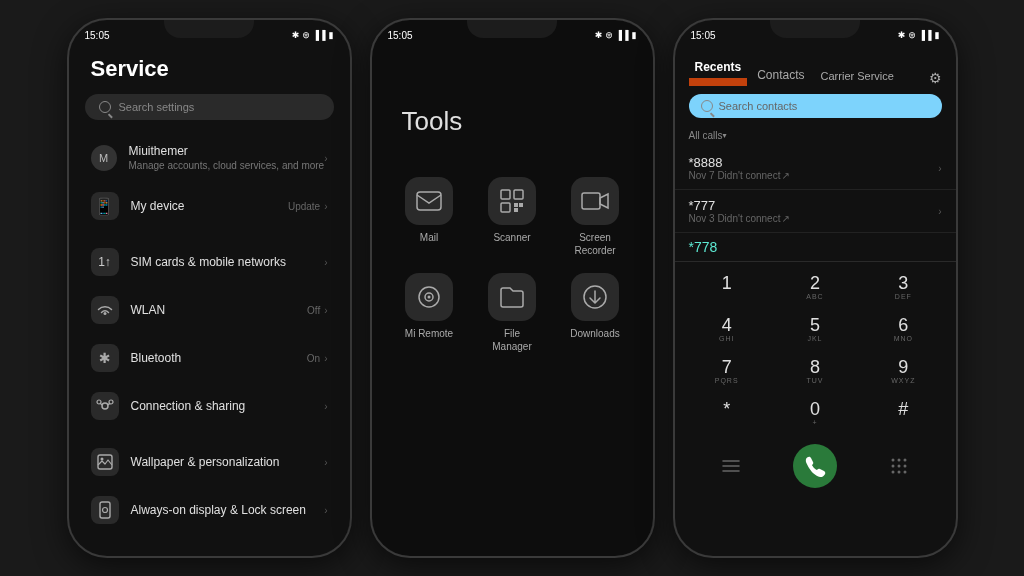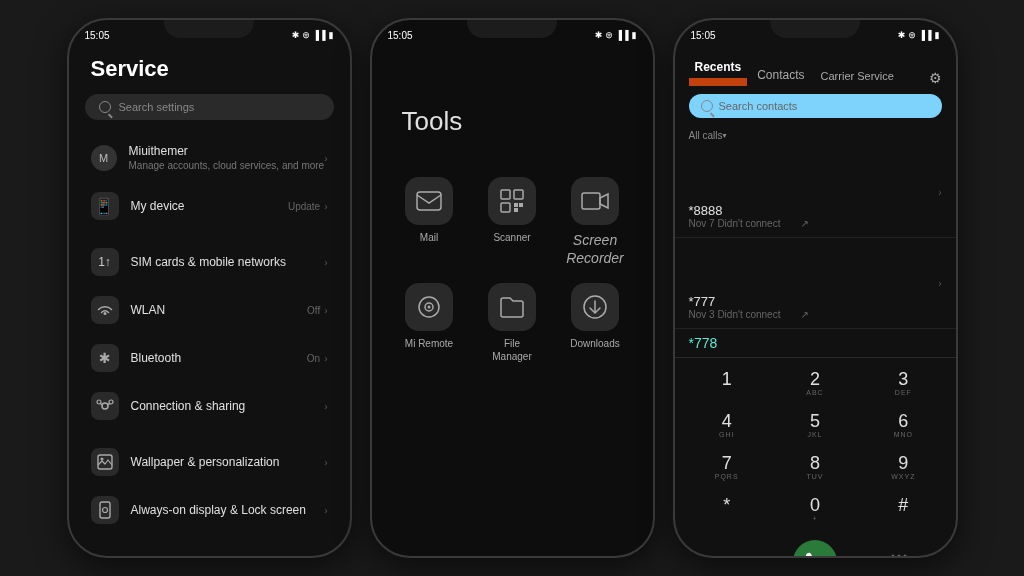--- a/index.html
+++ b/index.html
@@ -257,32 +257,32 @@
       display: flex;
       align-items: center;
     }
     .call-item {
       display: flex;
       align-items: center;
       padding: 8px 14px;
       border-bottom: 1px solid #222;
       cursor: pointer;
     }
-    .call-info { flex: 1; margin-top: 48px; }
+    .call-info { flex: 1; }
     .call-number {
       font-size: 13px;
       color: #e0e0e0;
       font-weight: 500;
     }
     .call-date {
       font-size: 10px;
       color: #666;
       display: flex;
       align-items: center;
-      gap: 20px;
+      gap: 1px;
     }
     .call-arrow {
       font-size: 10px;
       color: #555;
     }
 
     .dialer-input-display {
       padding: 6px 14px;
       font-size: 14px;
       color: #5eead4;
@@ -527,21 +527,21 @@
         <span class="tool-label">Scanner</span>
       </div>
 
       <div class="tool-item">
         <div class="tool-icon-wrap">
           <svg width="30" height="22" viewBox="0 0 30 22" fill="none">
             <rect x="2" y="3" width="18" height="16" rx="2" stroke="#aaa" stroke-width="1.5"></rect>
             <path d="M20 8l8-4v14l-8-4V8z" stroke="#aaa" stroke-width="1.5" fill="none"></path>
           </svg>
         </div>
-        <span class="tool-label" style="font-size:14px;color:#aaa;font-style:italic;">Screen<br>Recorder</span>
+        <span class="tool-label" style="font-size:10px;color:#aaa;">Screen<br>Recorder</span>
       </div>
 
       <div class="tool-item">
         <div class="tool-icon-wrap">
           <svg width="24" height="24" viewBox="0 0 24 24" fill="none">
             <circle cx="12" cy="12" r="10" stroke="#aaa" stroke-width="1.5"></circle>
             <circle cx="12" cy="12" r="4" stroke="#aaa" stroke-width="1.5"></circle>
             <circle cx="12" cy="12" r="1.5" fill="#aaa"></circle>
           </svg>
         </div>

